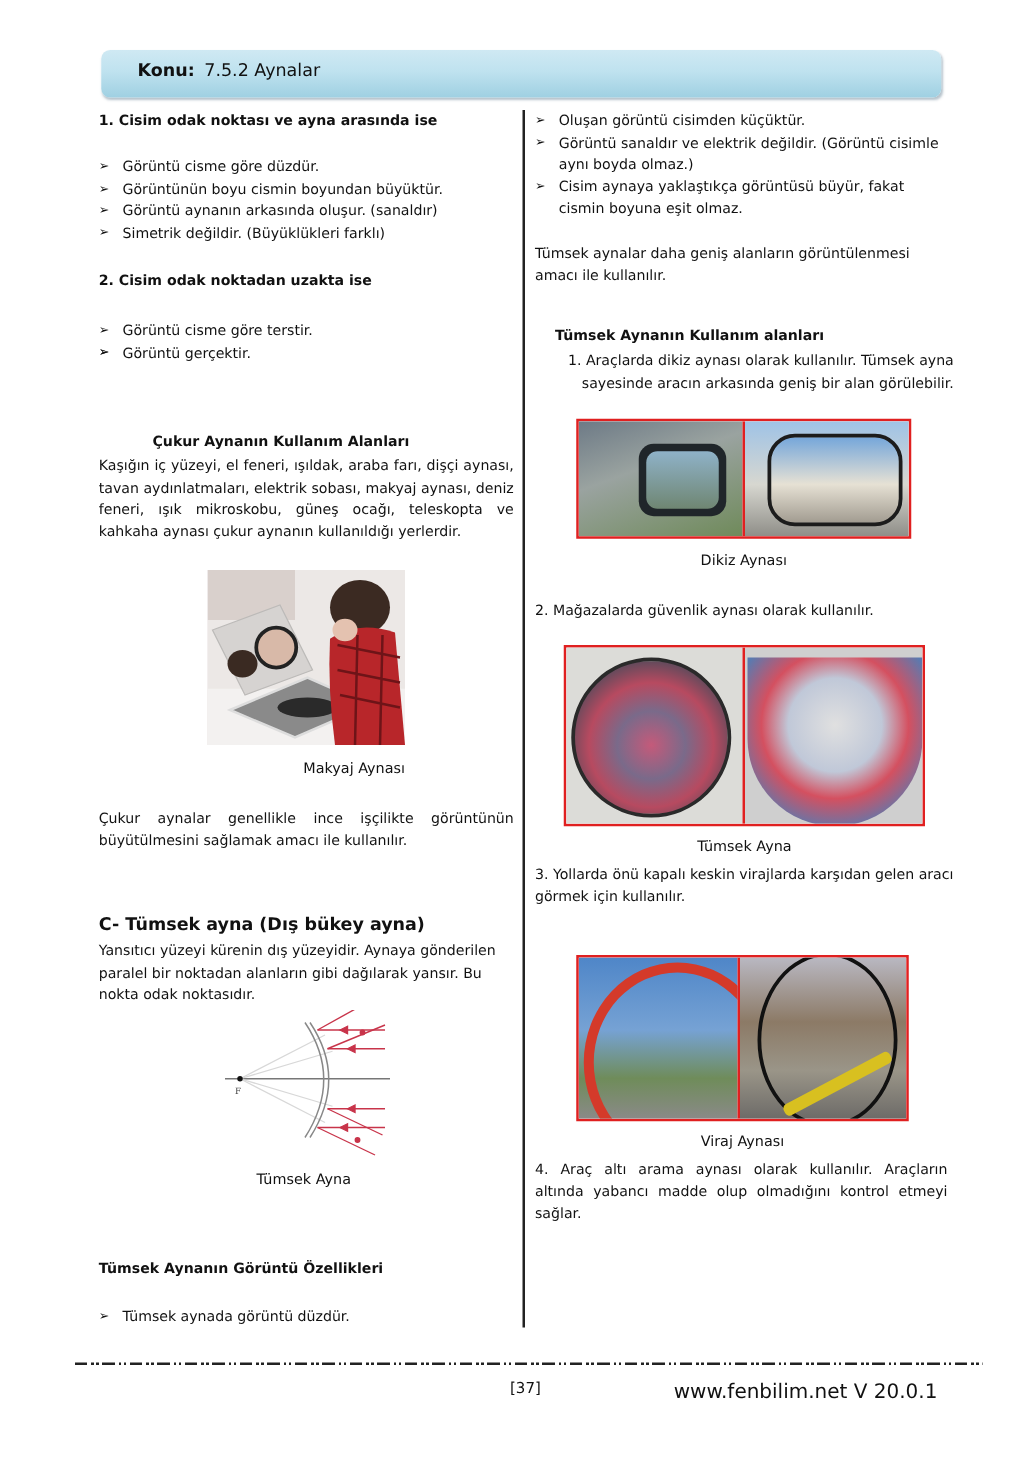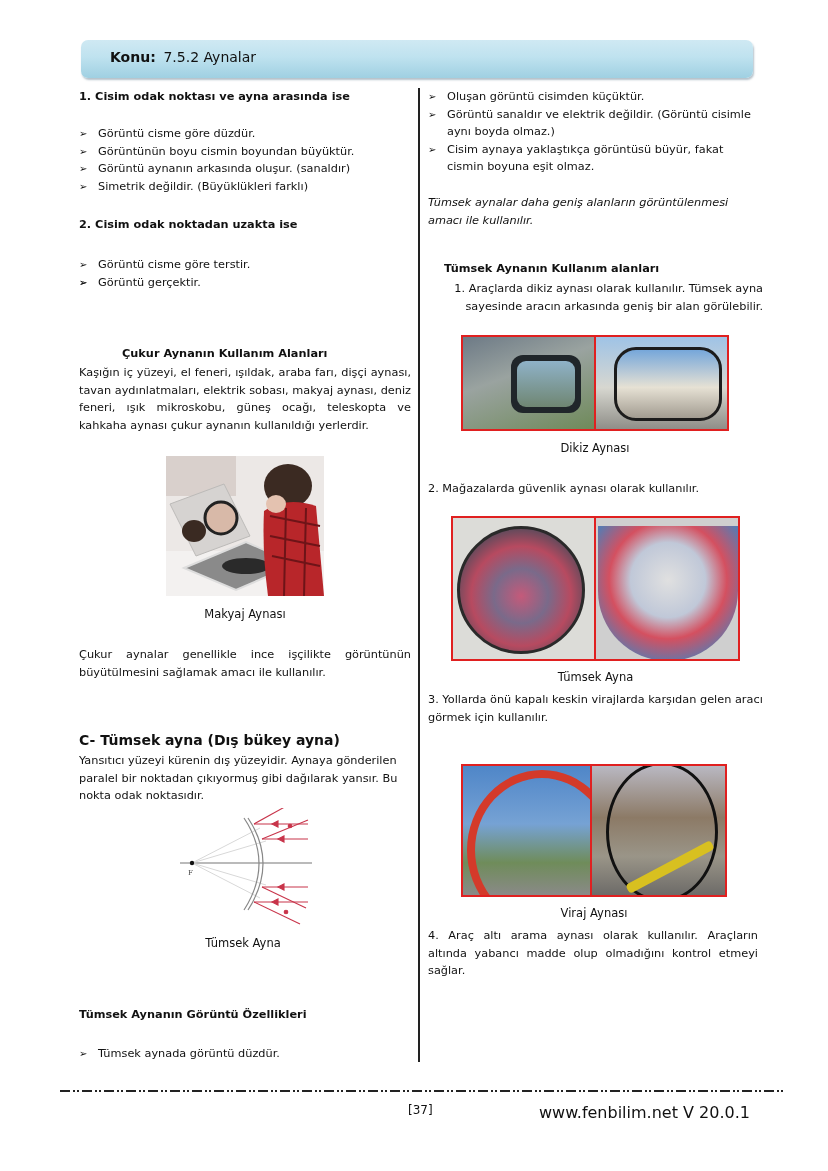--- a/index.html
+++ b/index.html
@@ -76,26 +76,26 @@
     <ellipse cx="28" cy="75" rx="12" ry="11" fill="#3a2a22"></ellipse>
     <circle cx="55" cy="62" r="16" fill="#d8b9a8" stroke="#222" stroke-width="3"></circle>
     <polygon points="18,112 80,86 130,108 70,134" fill="#8a8a8a" stroke="#ddd" stroke-width="2"></polygon>
     <ellipse cx="80" cy="110" rx="24" ry="8" fill="#2a2a2a"></ellipse>
     <ellipse cx="122" cy="30" rx="24" ry="22" fill="#3b2a22"></ellipse>
     <path d="M98,55 Q120,40 150,50 L158,140 L102,140 Q96,95 98,55 Z" fill="#b8262a"></path>
     <path d="M104,60 L154,70 M104,80 L154,90 M106,100 L154,110 M120,52 L118,140 M140,52 L138,140" stroke="#6e1418" stroke-width="2"></path>
     <ellipse cx="110" cy="48" rx="10" ry="9" fill="#e4c2b0"></ellipse>
   </svg>
 </div>
-<div class="abs caption" style="left:166px; top:607px; width:158px;">Makyaj Aynası</div>
+<div class="abs caption" style="left:166px; top:607px; width:158px;text-align:right;">Makyaj Aynası</div>
 
 <div class="abs p" style="left:79px; top:646px; width:332px; text-align:justify;">Çukur aynalar genellikle ince işçilikte görüntünün büyütülmesini sağlamak amacı ile kullanılır.</div>
 
 <div class="abs h-big" style="left:79px; top:712px;">C- Tümsek ayna (Dış bükey ayna)</div>
-<div class="abs p" style="left:79px; top:752px; width:336px;">Yansıtıcı yüzeyi kürenin dış yüzeyidir. Aynaya gönderilen paralel bir noktadan çıkıyormuş gibi dağılarak yansır. Bu nokta odak noktasıdır.</div>
+<div class="abs p" style="left:79px; top:752px; width:336px;">Yansıtıcı yüzeyi kürenin dış yüzeyidir. Aynaya gönderilen paralel bir noktadan alanların gibi dağılarak yansır. Bu nokta odak noktasıdır.</div>
 
 <div class="abs" style="left:178px; top:808px; width:140px; height:120px;">
   <svg width="140" height="120" viewBox="0 0 140 120">
     <line x1="2" y1="55" x2="134" y2="55" stroke="#777" stroke-width="1.2"></line>
     <g stroke="#d8d8d8" stroke-width="1">
       <line x1="14" y1="55" x2="82" y2="20"></line>
       <line x1="14" y1="55" x2="88" y2="33"></line>
       <line x1="14" y1="55" x2="88" y2="77"></line>
       <line x1="14" y1="55" x2="82" y2="90"></line>
     </g>
@@ -127,21 +127,21 @@
 <ul class="bul abs" style="left:79px; top:1045px; width:330px;">
   <li><span class="arr">➢</span><span>Tümsek aynada görüntü düzdür.</span></li>
 </ul>
 
 <ul class="bul abs" style="left:428px; top:88px; width:335px;">
   <li><span class="arr">➢</span><span>Oluşan görüntü cisimden küçüktür.</span></li>
   <li><span class="arr">➢</span><span>Görüntü sanaldır ve elektrik değildir. (Görüntü cisimle aynı boyda olmaz.)</span></li>
   <li><span class="arr">➢</span><span>Cisim aynaya yaklaştıkça görüntüsü büyür, fakat cismin boyuna eşit olmaz.</span></li>
 </ul>
 
-<div class="abs p" style="left:428px; top:194px; width:320px;font-style:italic;">Tümsek aynalar daha geniş alanların görüntülenmesi amacı ile kullanılır.</div>
+<div class="abs p" style="left:428px; top:194px; width:320px;">Tümsek aynalar daha geniş alanların görüntülenmesi amacı ile kullanılır.</div>
 
 <div class="abs h-bold" style="left:444px; top:262px;">Tümsek Aynanın Kullanım alanları</div>
 <div class="abs p" style="left:428px; top:280px; width:335px;text-align:right;">1. Araçlarda dikiz aynası olarak kullanılır. Tümsek ayna sayesinde aracın arkasında geniş bir alan görülebilir.</div>
 
 <div class="photo framed" style="left:461px; top:335px; width:268px; height:96px;">
   <div class="pane" style="left:0; width:131px; background:linear-gradient(160deg,#6d7a86 0%,#9aa3a0 40%,#6f8a5a 100%);">
     <div style="position:absolute; left:48px; top:18px; width:70px; height:58px; border-radius:12px; background:#20262a;"></div>
     <div style="position:absolute; left:54px; top:24px; width:58px; height:46px; border-radius:9px; background:linear-gradient(180deg,#8fb2c8,#6f8672);"></div>
   </div>
   <div class="pane-sep" style="left:131px;"></div>

